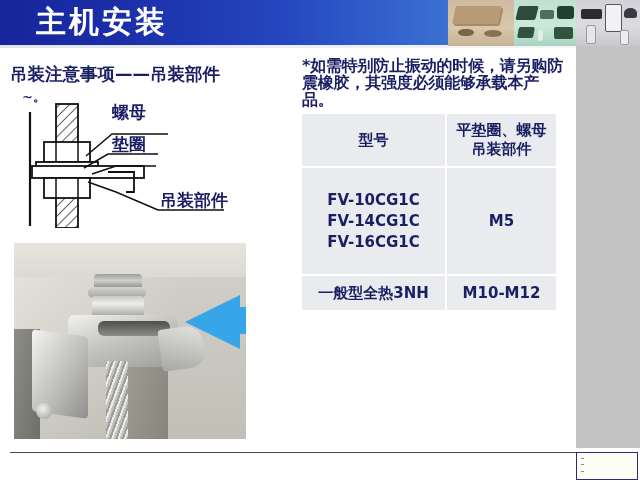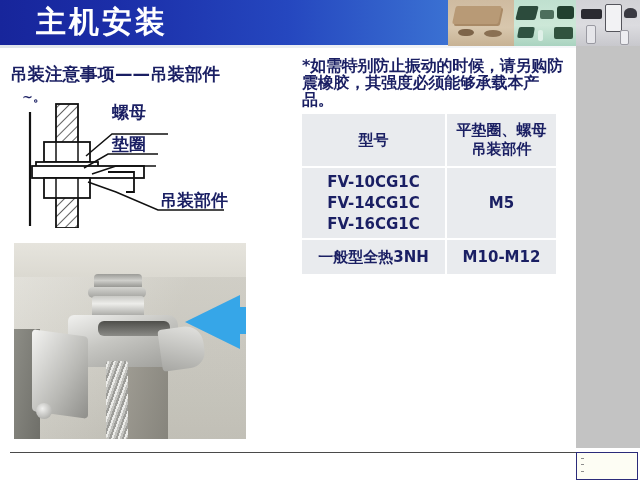--- a/index.html
+++ b/index.html
@@ -249,21 +249,21 @@
   #spec-table th {
     font-size: 15px;
     line-height: 19px;
     height: 52px;
   }
   #spec-table td {
     font-size: 15px;
     line-height: 21px;
   }
   .model-multi { white-space: pre-line; }
-  .r-tall3 { height: 72px; }
+  .r-tall3 { height: 108px; }
   .r-tall2 { height: 60px; }
   .r-one   { height: 36px; }
 
   
   #bottom-rule {
     position: absolute;
     left: 10px; top: 452px;
     width: 620px;
     height: 1px;
     background: #4a4a4a;

